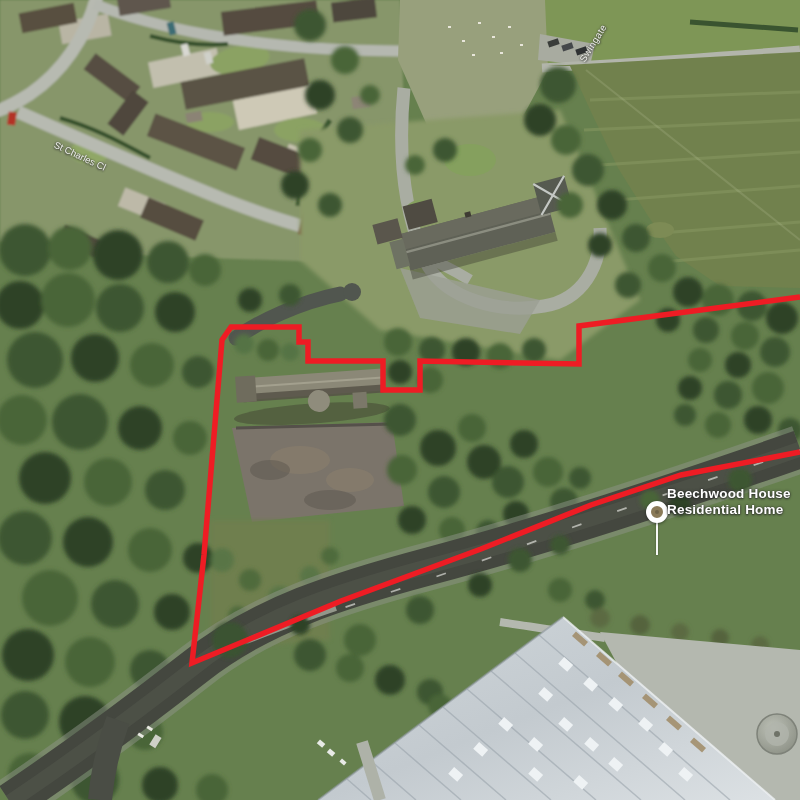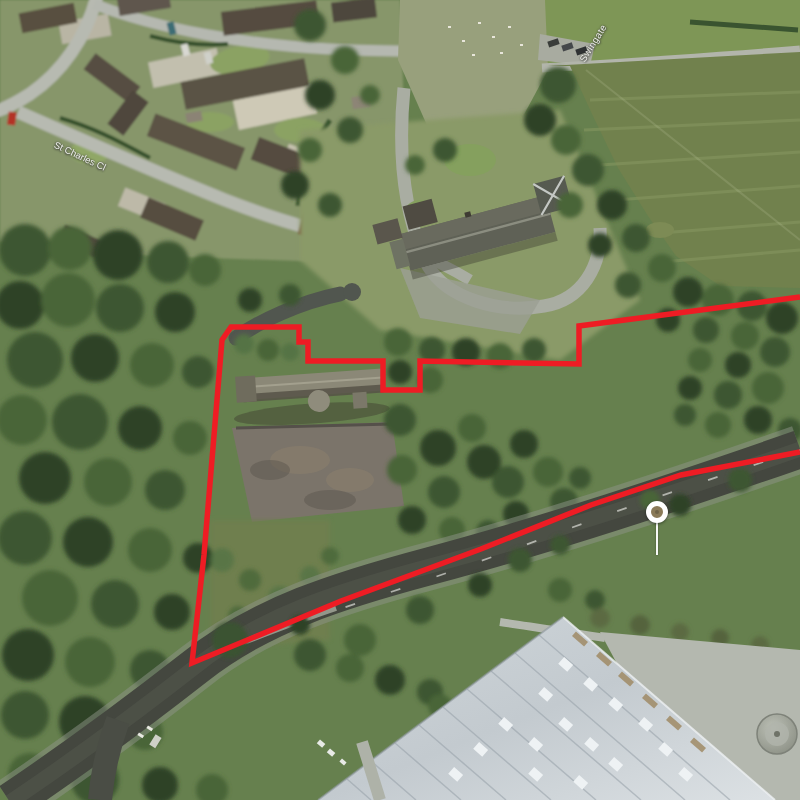--- a/index.html
+++ b/index.html
@@ -368,15 +368,19 @@
     <path d="M 362,742 L 380,800" stroke="#aeb2a8" stroke-width="12"></path>
   </g>
 
   <polyline fill="none" stroke-linejoin="miter" stroke-linecap="butt" points="800,297 579,326 579,364 420,361 420,390 383,390 383,361 308,361 308,342 299,342 299,327 231,327 222,340 204,555 192,663 341,601 481,549 591,505 681,475 800,452" stroke="#ee1c24" stroke-width="5.5"></polyline>
 </svg>
 
 <div class="marker-stem"></div>
 <div class="place-marker">
       <i></i>
     </div>
+<div class="place-label">
+  <div>Beechwood House</div>
+  <div>Residential Home</div>
+</div>
 <div class="street-label" id="street-1">St Charles Cl</div>
 <div class="street-label" id="street-2">Swingate</div>
 </div>
 
 </body></html>

